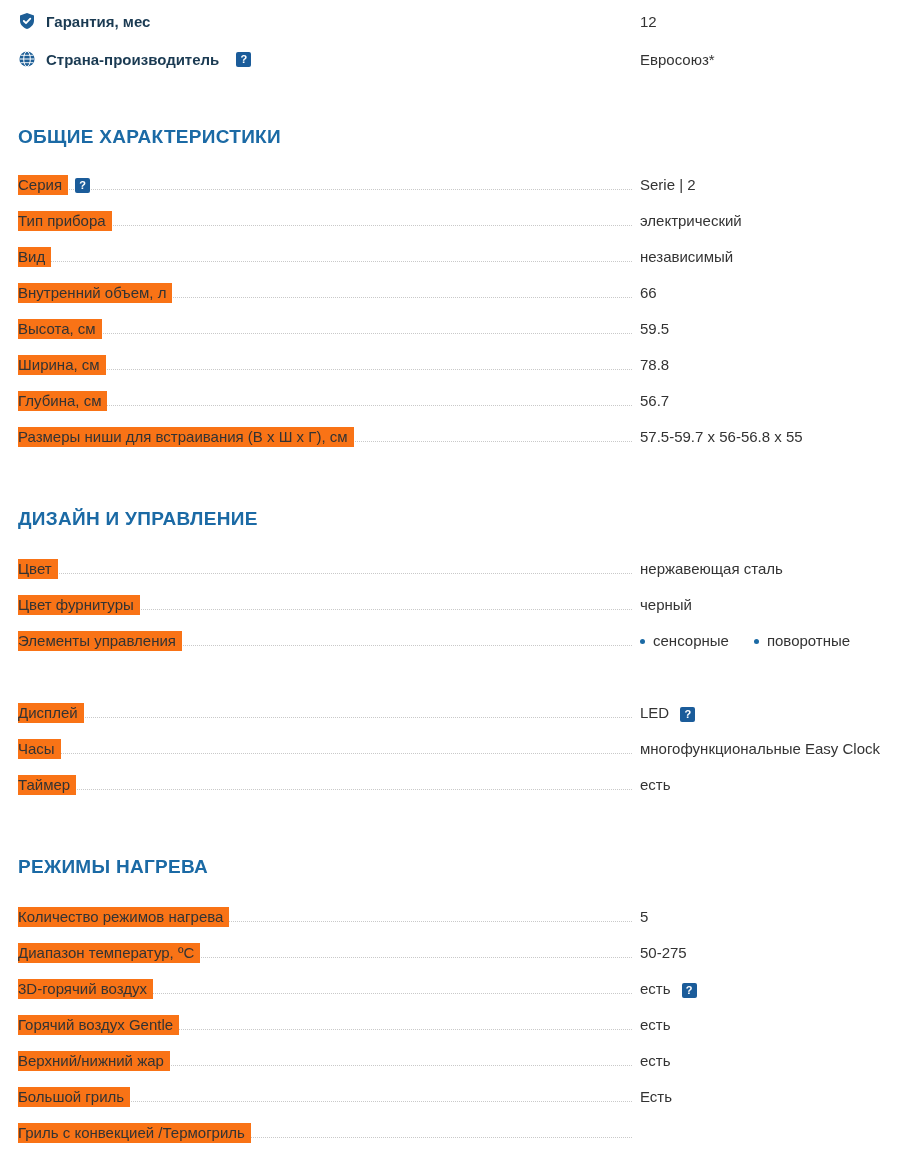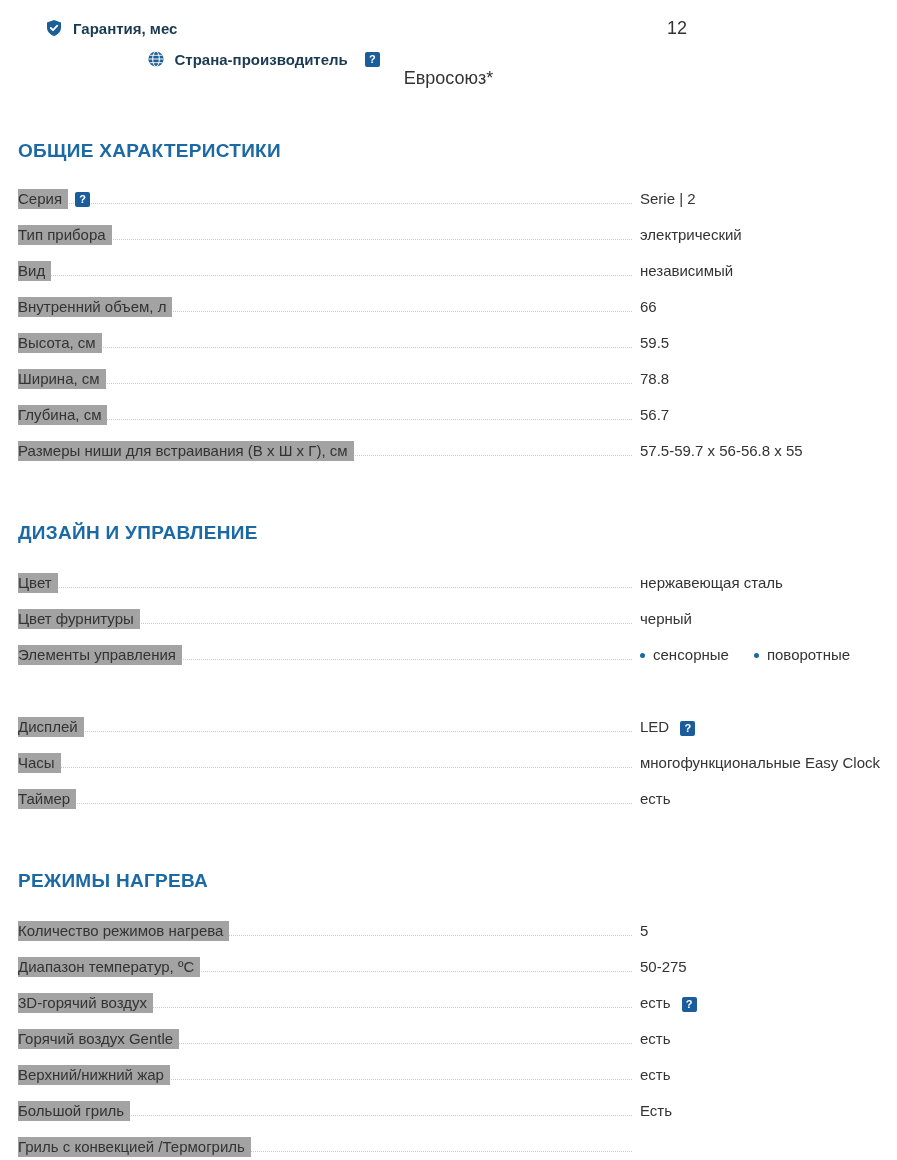--- a/index.html
+++ b/index.html
@@ -38,21 +38,21 @@
     padding: 0 10px 0 18px;
     position: relative;
     display: flex;
     align-items: center;
     font-size: 15px;
     line-height: 20px;
     color: #333333;
     white-space: nowrap;
   }
   .spec-row .label-text {
-    background: #a3a3a3;
+    background: #f97316;
     padding-right: 6px;
     position: relative;
     z-index: 2;
   }
   
   .spec-row .label-cell::after {
     content: "";
     position: absolute;
     left: 18px;
     right: 8px;
@@ -83,21 +83,21 @@
     display: flex;
     align-items: center;
     gap: 10px;
     font-size: 15px;
     font-weight: bold;
     color: #1a3a52;
     white-space: nowrap;
   }
   .icon-row .value-cell {
     flex: 1;
-    font-size: 18px;
+    font-size: 15px;
     color: #333333;
     white-space: nowrap;
   }
   .glyph-icon {
     width: 18px;
     height: 18px;
     flex: 0 0 18px;
     display: inline-block;
     color: #1d5e96;
   }
@@ -160,34 +160,34 @@
   }
   .tall-row { min-height: 72px; }
 </style>
 </head>
 <body>
 
 <div class="page">
 
   <div class="top-block">
 
-    <div class="icon-row" style="padding-top:12px;margin-left:27px;">
+    <div class="icon-row" style="padding-top:5px;">
       <div class="label-cell">
         <span class="glyph-icon">
           <svg viewBox="0 0 18 18" xmlns="http://www.w3.org/2000/svg">
             <path d="M9 1 L16 3.5 V8.5 C16 12.8 12.9 15.6 9 17 C5.1 15.6 2 12.8 2 8.5 V3.5 Z" fill="#1d5e96"></path>
             <path d="M5.8 9 L8 11.2 L12.3 6.6" fill="none" stroke="#ffffff" stroke-width="1.8" stroke-linecap="round" stroke-linejoin="round"></path>
           </svg>
         </span>
         <span>Гарантия, мес</span>
       </div>
       <div class="value-cell">12</div>
     </div>
 
-    <div class="icon-row" style="padding-top:6px;flex-direction:column;">
+    <div class="icon-row" style="padding-top:6px;">
       <div class="label-cell">
         <span class="glyph-icon">
           <svg viewBox="0 0 18 18" xmlns="http://www.w3.org/2000/svg">
             <circle cx="9" cy="9" r="7.6" fill="#1d5e96"></circle>
             <ellipse cx="9" cy="9" rx="3.3" ry="7.6" fill="none" stroke="#ffffff" stroke-width="1"></ellipse>
             <line x1="1.6" y1="9" x2="16.4" y2="9" stroke="#ffffff" stroke-width="1"></line>
             <line x1="2.6" y1="5.3" x2="15.4" y2="5.3" stroke="#ffffff" stroke-width="0.9"></line>
             <line x1="2.6" y1="12.7" x2="15.4" y2="12.7" stroke="#ffffff" stroke-width="0.9"></line>
           </svg>
         </span>

